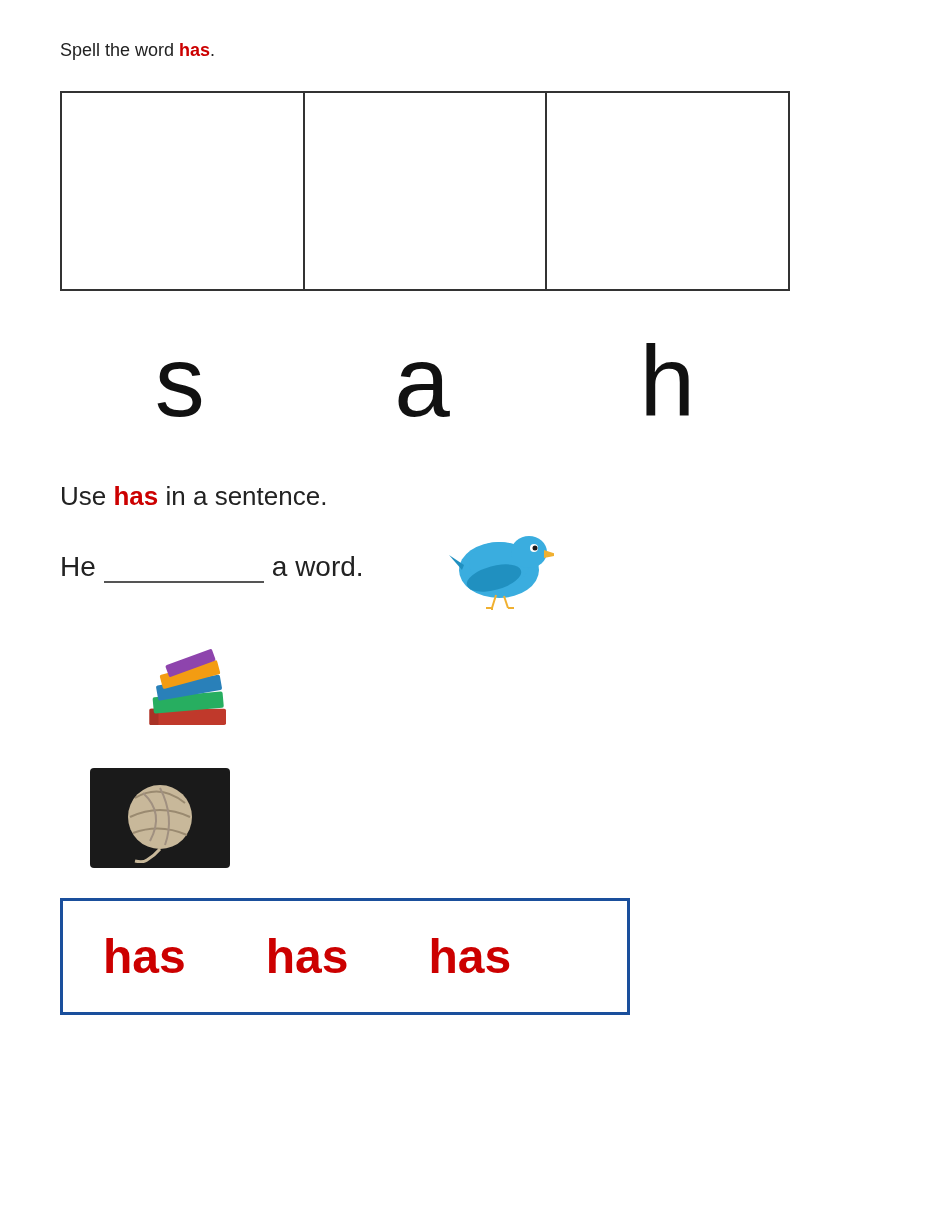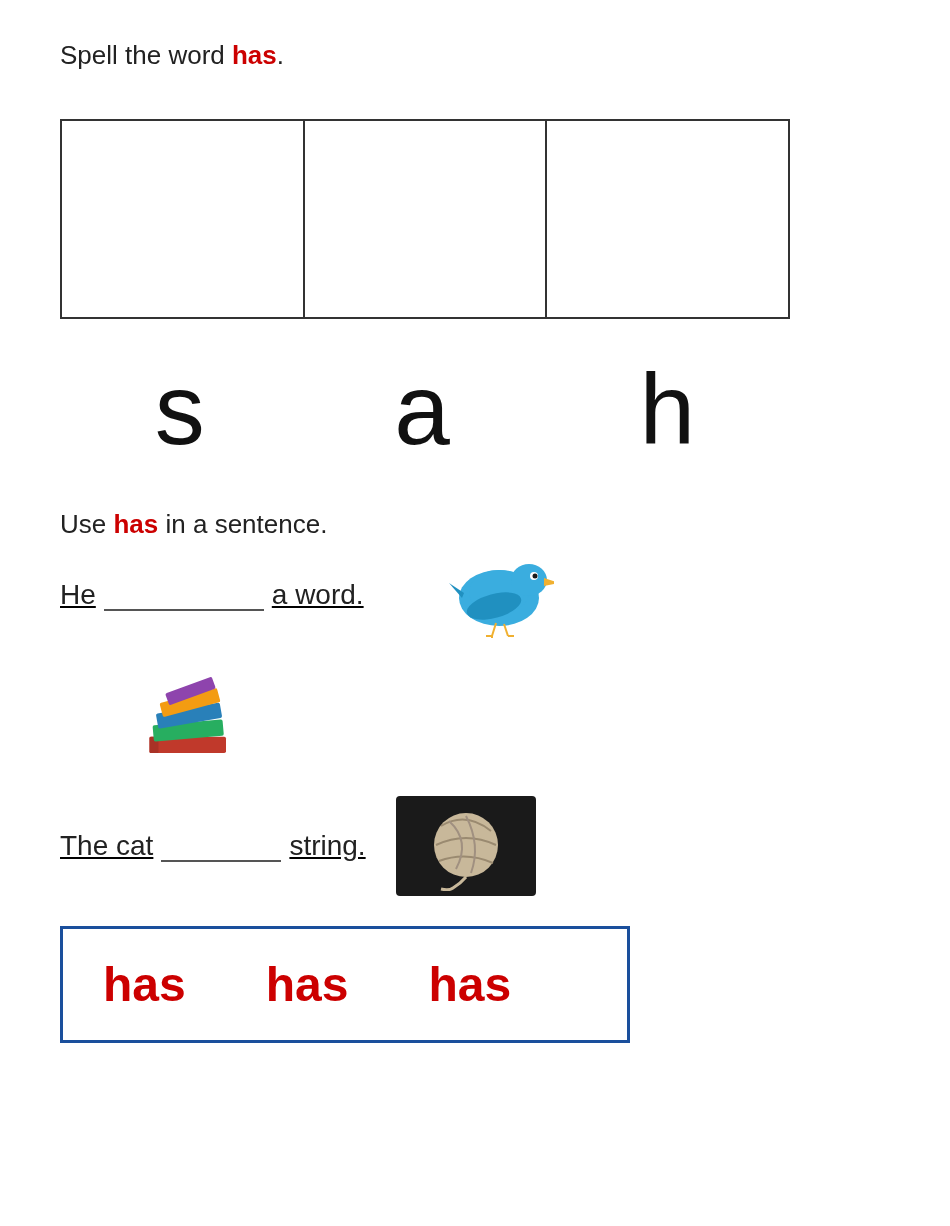--- a/index.html
+++ b/index.html
@@ -10,22 +10,22 @@
 
     body {
       width: 950px;
       min-height: 1226px;
       background: #ffffff;
       font-family: Arial, sans-serif;
       padding: 40px 60px;
     }
 
     .instruction-line {
-      font-size: 26px;
-      margin-bottom: 48px;
+      font-size: 18px;
+      margin-bottom: 30px;
       color: #222;
     }
 
     .instruction-line .highlight {
       color: #cc0000;
       font-weight: bold;
     }
 
     .spell-grid {
       display: flex;
@@ -126,21 +126,20 @@
       font-size: 48px;
       font-weight: bold;
       color: #cc0000;
       font-family: Arial, sans-serif;
     }
 
     .sentence-with-image {
       display: flex;
       align-items: center;
       margin-bottom: 30px;
-      text-decoration: underline;
     }
 
     .sentence-part {
       display: flex;
       align-items: flex-end;
     }
   </style>
 </head>
 <body>
 
@@ -209,25 +208,20 @@
       <rect x="18" y="40" width="72" height="17" rx="2" fill="#2980b9" transform="rotate(-10 54 49)"></rect>
 
       <rect x="22" y="26" width="66" height="16" rx="2" fill="#f39c12" transform="rotate(-15 55 34)"></rect>
 
       <rect x="28" y="14" width="55" height="14" rx="2" fill="#8e44ad" transform="rotate(-20 56 21)"></rect>
     </svg>
   </div>
 </div>
 
 <div class="sentence-with-image">
-  <div class="sentence-part">
-    <span class="sentence-text">The cat</span>
-    <span class="sentence-blank" style="width:120px;"></span>
-    <span class="sentence-text">string.</span>
-  </div>
   <div class="sentence-image" style="margin-left:30px;">
 
     <div class="yarn-box">
       <svg width="110" height="90" viewBox="0 0 110 90">
         <rect width="110" height="90" fill="#1a1a1a"></rect>
 
         <circle cx="55" cy="44" r="32" fill="#c8b89a"></circle>
 
         <path d="M30,25 Q55,10 80,30" stroke="#9a8a70" stroke-width="2" fill="none"></path>
         <path d="M25,44 Q55,30 85,44" stroke="#9a8a70" stroke-width="2" fill="none"></path>

